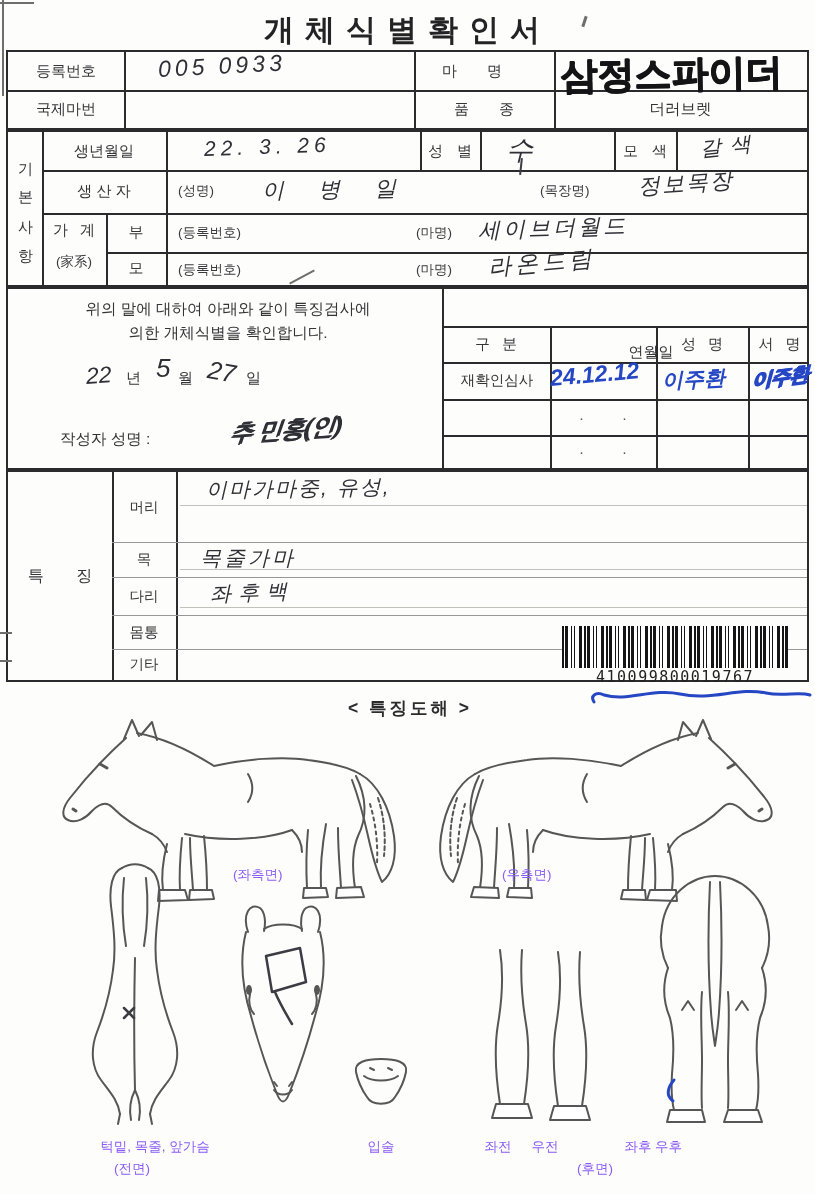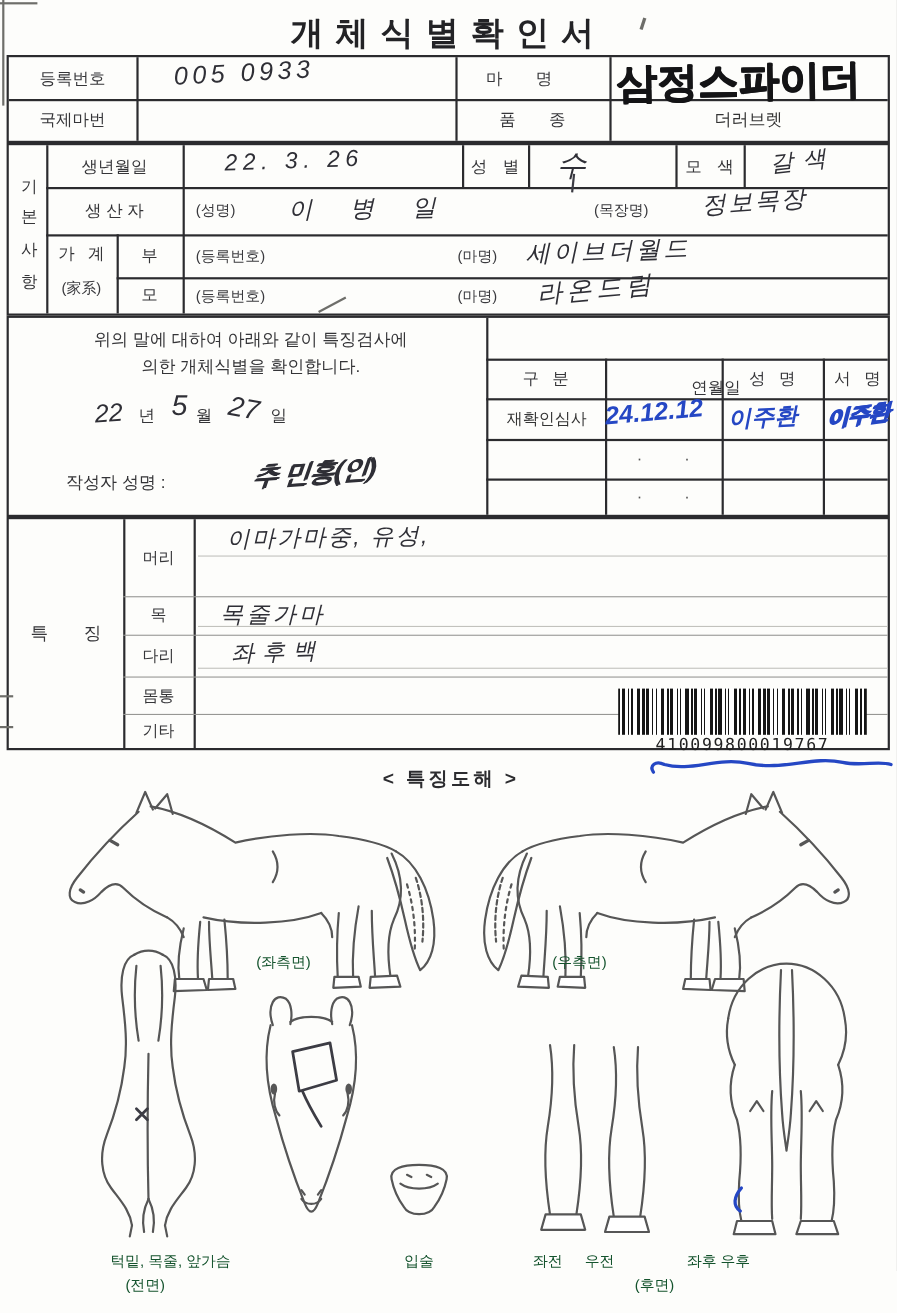--- a/index.html
+++ b/index.html
@@ -13,21 +13,21 @@
   .vline{position:absolute;width:2px;background:#2b2b2e;}
   .hline{position:absolute;height:2px;background:#2b2b2e;}
   .faint{position:absolute;height:1px;background:#979794;}
   .faint2{position:absolute;height:1px;background:#c2c2bd;}
   .hw{font-style:italic;color:#2f2f36;white-space:nowrap;transform-origin:left center;}
   .hwblue{font-style:italic;color:#2547c4;white-space:nowrap;transform-origin:left center;}
   .scribble{text-shadow:1px 0 currentColor,-1px 1px currentColor;letter-spacing:-1px;}
   .marker{font-weight:900;color:#141416;white-space:nowrap;
           text-shadow:1px 0 #141416,0 1px #141416,1px 1px #141416;}
   .artifact{position:absolute;background:#6e6e6a;}
-  .diaglabel{font-size:13.5px;color:#14532d;white-space:nowrap;}
+  .diaglabel{font-size:13.5px;color:#8b5cf6;white-space:nowrap;}
   .barcode-bars{background:
      repeating-linear-gradient(90deg,#151515 0 2px,#fff 2px 3px,#151515 3px 6px,#fff 6px 9px,
      #151515 9px 10px,#fff 10px 12px,#151515 12px 13px,#fff 13px 17px,#151515 17px 20px,#fff 20px 22px);}
   svg{display:block;}
   .ln{stroke:#565656;fill:none;stroke-width:2;stroke-linecap:round;stroke-linejoin:round;}
   .pen{stroke:#3c3c44;fill:none;stroke-width:2.5;stroke-linecap:round;stroke-linejoin:round;}
   .bluepen{stroke:#2547c4;fill:none;stroke-width:3;stroke-linecap:round;}
 </style>
 </head>
 <body>

